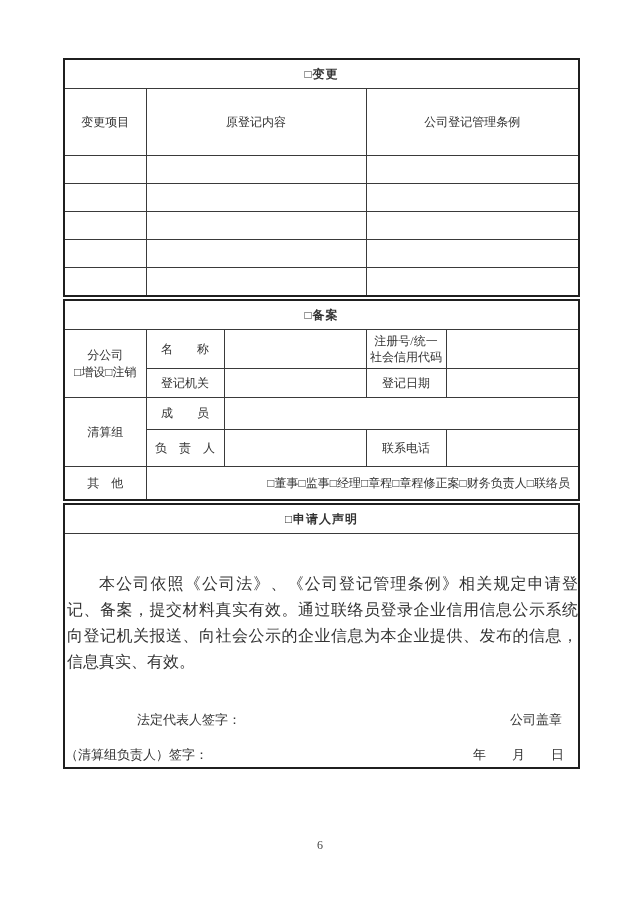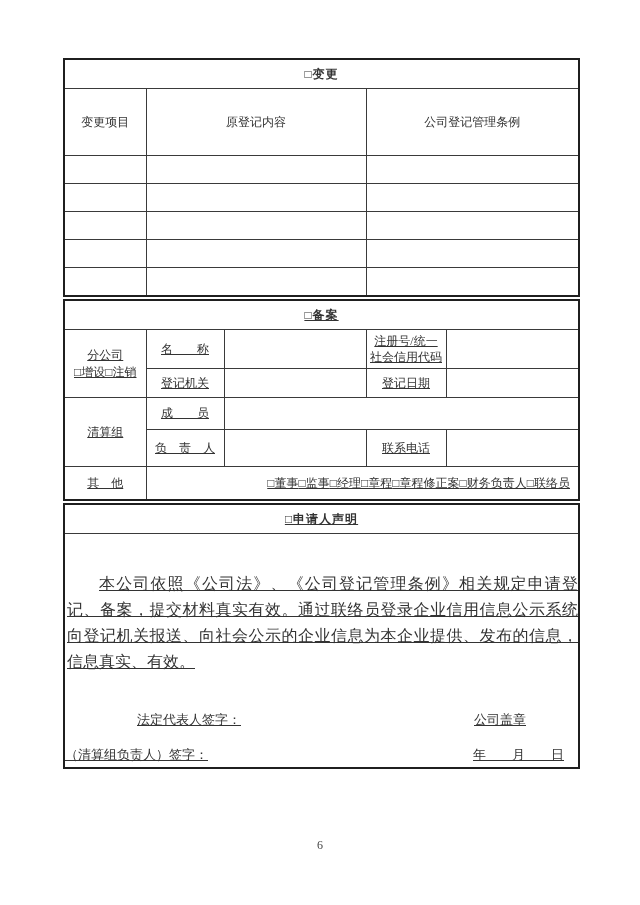--- a/index.html
+++ b/index.html
@@ -14,21 +14,21 @@
     position:absolute;
     left:63px;top:58px;
     width:515px;
   }
   table.sec{
     border-collapse:collapse;
     table-layout:fixed;
     width:515px;
     border:2px solid #1f1f1f;
   }
-  table.sec + table.sec{margin-top:2px;text-decoration:underline;}
+  table.sec + table.sec{margin-top:2px;}
   table.sec td{
     border:1px solid #3a3a3a;
     font-size:12px;
     text-align:center;
     vertical-align:middle;
     padding:0;
     overflow:hidden;
   }
   td.banner{
     font-size:16px;
@@ -57,21 +57,21 @@
     line-height:26px;
     text-indent:2em;
     text-align:justify;
   }
   .sig-row{
     display:flex;
     justify-content:space-between;
     font-size:13px;
     line-height:17px;
   }
-  .sig-row.first{margin-top:36px;padding-left:72px;padding-right:52px;}
+  .sig-row.first{margin-top:36px;padding-left:72px;padding-right:16px;}
   .sig-row.second{margin-top:18px;padding-right:14px;}
   .opts{
     display:flex;
     justify-content:flex-end;
     padding:0 8px;
   }
   .page-num{
     position:absolute;
     left:0;right:0;
     top:838px;

